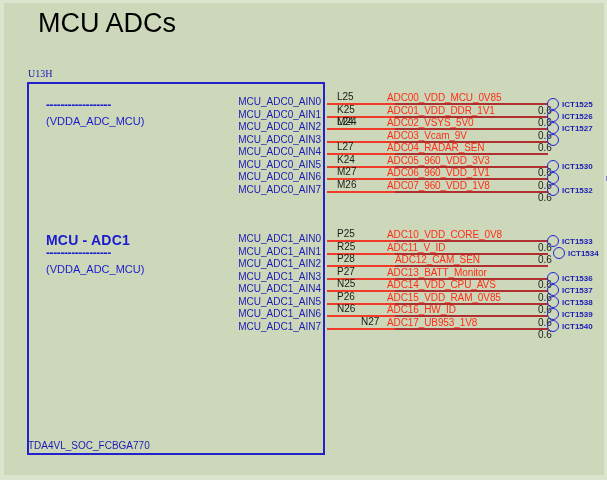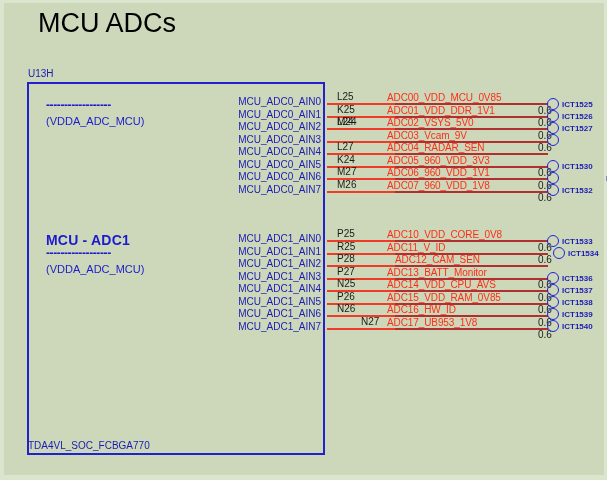--- a/index.html
+++ b/index.html
@@ -20,21 +20,21 @@
 
   .title{
     position:absolute;left:38px;top:8px;
     font-size:27px;color:#000;letter-spacing:0px;
     white-space:nowrap;
   }
 
   
   .refdes{
     position:absolute;left:28px;top:68px;
-    font-size:10px;color:#1a1ab4;white-space:nowrap;
+    font-size:10px;color:#1a1ab4;white-space:nowrap;font-family:Liberation Serif, serif;
   }
   .partnum{
     position:absolute;left:28px;top:440px;
     font-size:10px;color:#1a1ab4;white-space:nowrap;
   }
   .sym-box{
     position:absolute;left:27px;top:82px;
     width:298px;height:373px;
     border:2px solid #2222cc;
     box-sizing:border-box;

